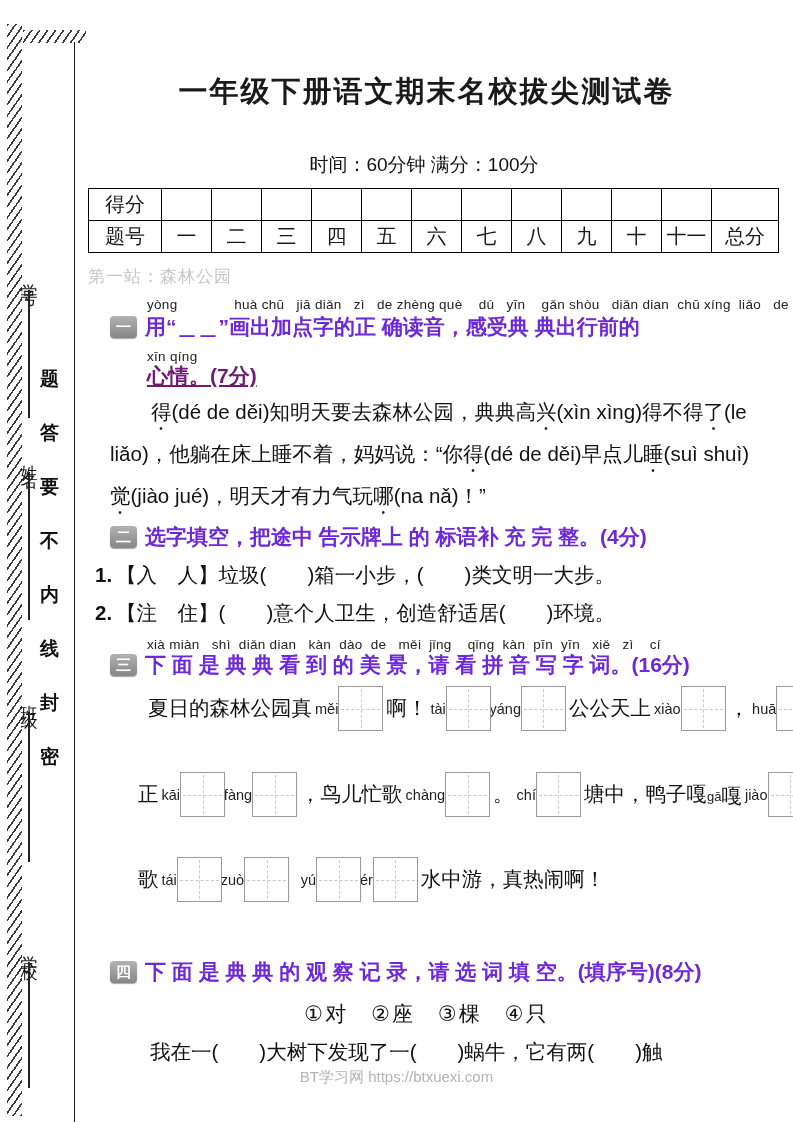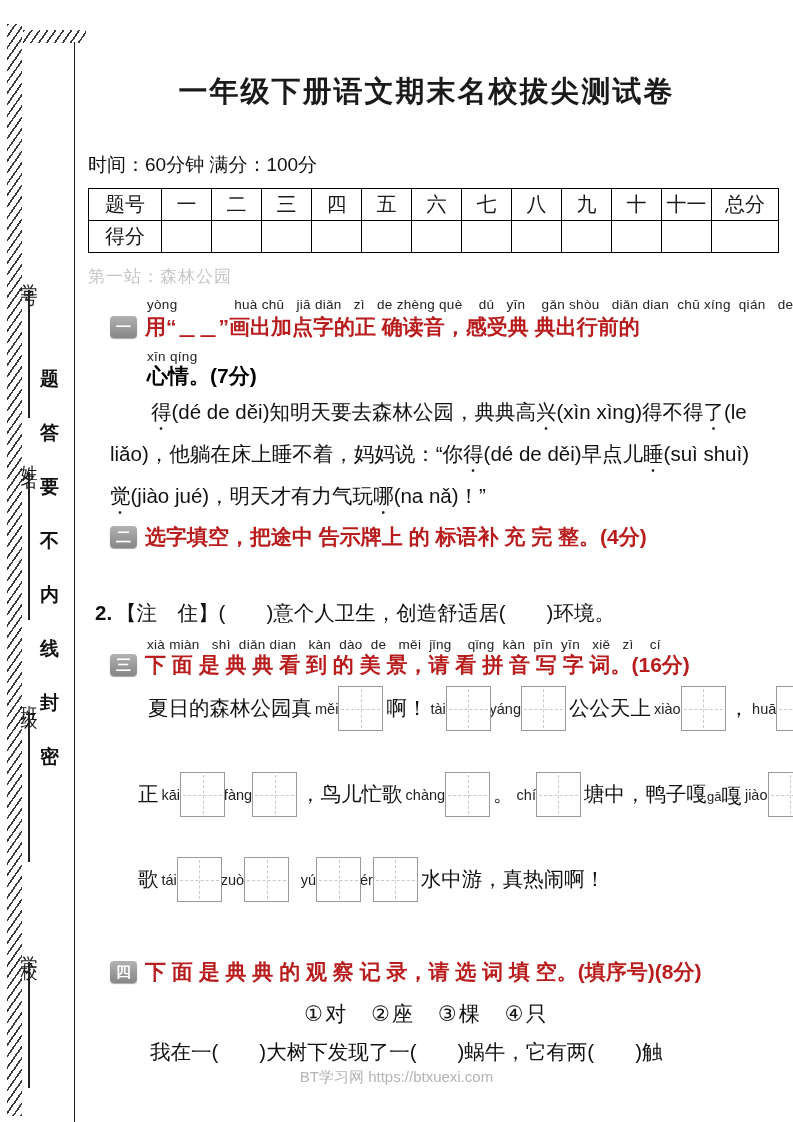--- a/index.html
+++ b/index.html
@@ -14,40 +14,40 @@
   .seal-line{position:absolute;left:74px;top:42px;height:1080px;width:0;border-left:1.6px solid #1a1a1a;}
   .vfield{position:absolute;display:flex;flex-direction:column;align-items:center;width:24px;}
   .vlabel{writing-mode:vertical-rl;text-orientation:upright;font-size:17px;letter-spacing:7px;color:#111;}
   .vline{width:1.4px;background:#222;margin-top:6px;}
   .seal-char{position:absolute;left:40px;font-size:19px;font-weight:600;color:#111;}
 
   
   .title{position:absolute;left:88px;top:72px;width:677px;text-align:center;
          font-size:29px;font-weight:900;letter-spacing:2px;
          font-family:"Liberation Serif","DejaVu Serif",serif;}
-  .info-line{position:absolute;left:88px;top:152px;width:672px;text-align:left;font-size:19px;color:#111;}
+  .info-line{position:absolute;left:88px;top:152px;width:672px;text-align:center;font-size:19px;color:#111;}
 
   
   .score-table{position:absolute;left:88px;top:188px;border-collapse:collapse;table-layout:fixed;}
   .score-table td{border:1.8px solid #000;height:31px;text-align:center;font-size:20px;padding:0;}
   .score-table td.c-mid{width:49px;}
   .score-table td.c-first{width:72px;}
   .score-table td.c-last{width:66px;}
 
   .section-banner{position:absolute;left:88px;top:265px;width:677px;text-align:left;
                   font-size:17px;color:#c7c7c7;letter-spacing:1px;}
 
   
   .pinyin-line{position:absolute;font-size:13.5px;color:#222;white-space:pre;letter-spacing:.3px;}
   .q-heading{position:absolute;display:flex;align-items:flex-start;gap:8px;}
   .badge{flex:0 0 auto;width:27px;height:22px;margin-top:3px;border-radius:4px;
          background:linear-gradient(180deg,#b2b2b2,#868686);color:#fff;font-size:15px;font-weight:bold;
          display:flex;align-items:center;justify-content:center;box-shadow:0 1px 1px rgba(0,0,0,.35);}
-  .q-title{font-size:21px;font-weight:bold;color:#b91c1c;white-space:pre;}
-  .q-title-plain{position:absolute;font-size:21px;font-weight:bold;color:#000000;}
+  .q-title{font-size:21px;font-weight:bold;color:#6d28d9;white-space:pre;}
+  .q-title-plain{position:absolute;font-size:21px;font-weight:bold;color:#701a75;text-decoration:underline;}
 
   .q1-para{position:absolute;left:110px;top:392px;width:657px;font-size:20.5px;line-height:39px;
            text-indent:2em;color:#111;}
   .dot{-webkit-text-emphasis:filled dot #222;-webkit-text-emphasis-position:under;
        text-emphasis:filled dot #222;text-emphasis-position:under left;}
 
   .q2-item{position:absolute;left:95px;font-size:20.5px;color:#111;white-space:pre;}
   .q2-item .num{font-weight:bold;margin-right:4px;}
 
   
@@ -119,67 +119,68 @@
   <span class="seal-char" id="sc5">线</span>
   <span class="seal-char" id="sc6">封</span>
   <span class="seal-char" id="sc7">密</span>
 
   <div class="title">一年级下册语文期末名校拔尖测试卷</div>
   <div class="info-line">时间：60分钟  满分：100分</div>
 
   <table class="score-table">
     <tbody>
         <tr>
+      <td class="c-first">得分</td>
+      <td class="c-mid"></td>
+      <td class="c-mid"></td>
+      <td class="c-mid"></td>
+      <td class="c-mid"></td>
+      <td class="c-mid"></td>
+      <td class="c-mid"></td>
+      <td class="c-mid"></td>
+      <td class="c-mid"></td>
+      <td class="c-mid"></td>
+      <td class="c-mid"></td>
+      <td class="c-mid"></td>
+      <td class="c-last"></td>
+    </tr>
+    <tr>
       <td class="c-first">题号</td>
       <td class="c-mid">一</td>
       <td class="c-mid">二</td>
       <td class="c-mid">三</td>
       <td class="c-mid">四</td>
       <td class="c-mid">五</td>
       <td class="c-mid">六</td>
       <td class="c-mid">七</td>
       <td class="c-mid">八</td>
       <td class="c-mid">九</td>
       <td class="c-mid">十</td>
       <td class="c-mid">十一</td>
       <td class="c-last">总分</td>
     </tr>
-    <tr>
-      <td class="c-first">得分</td>
-      <td class="c-mid"></td>
-      <td class="c-mid"></td>
-      <td class="c-mid"></td>
-      <td class="c-mid"></td>
-      <td class="c-mid"></td>
-      <td class="c-mid"></td>
-      <td class="c-mid"></td>
-      <td class="c-mid"></td>
-      <td class="c-mid"></td>
-      <td class="c-mid"></td>
-      <td class="c-mid"></td>
-      <td class="c-last"></td>
-    </tr>
   </tbody>
     </table>
 
   <div class="section-banner">第一站：森林公园</div>
 
-  <div class="pinyin-line" id="q1-pinyin">yòng              huà chū   jiā diǎn   zì   de zhèng què    dú   yīn    gǎn shòu   diǎn dian  chū xíng  qián   de</div>
+  <div class="pinyin-line" id="q1-pinyin">yòng              huà chū   jiā diǎn   zì   de zhèng què    dú   yīn    gǎn shòu   diǎn dian  chū xíng  liǎo   de</div>
   <div class="q-heading" id="q1-head">
     <span class="badge">一</span>
     <span class="q-title">用“＿＿”画出加点字的正 确读音，感受典 典出行前的</span>
   </div>
   <div class="pinyin-line" id="q1-pinyin2">xīn qíng</div>
   <div class="q-title-plain" id="q1-head2">心情。(7分)</div>
   <div class="q1-para"><span class="dot">得</span><span>(dé de děi)知明天要去森林公园，典典高</span><span class="dot">兴</span><span>(xìn xìng)得不得</span><span class="dot">了</span><span>(le liǎo)，他躺在床上睡不着，妈妈说：“你</span><span class="dot">得</span><span>(dé de děi)早点儿</span><span class="dot">睡</span><span>(suì shuì)</span><span class="dot">觉</span><span>(jiào jué)，明天才有力气玩</span><span class="dot">哪</span><span>(na nǎ)！”</span></div>
 
   <div class="q-heading" id="q2-head">
     <span class="badge">二</span>
     <span class="q-title">选字填空，把途中 告示牌上 的 标语补 充 完 整。(4分)</span>
   </div>
+  <div class="q2-item" id="q2-item1"><span class="num">1.</span><span>【入　人】垃圾(　　)箱一小步，(　　)类文明一大步。</span></div>
   <div class="q2-item" id="q2-item2"><span class="num">2.</span><span>【注　住】(　　)意个人卫生，创造舒适居(　　)环境。</span></div>
 
   <div class="pinyin-line" id="q3-pinyin">xià miàn   shì  diǎn dian   kàn  dào  de   měi  jǐng    qǐng  kàn  pīn  yīn   xiě   zì    cí</div>
   <div class="q-heading" id="q3-head">
     <span class="badge">三</span>
     <span class="q-title">下 面 是 典 典 看 到 的 美 景，请 看 拼 音 写 字 词。(16分)</span>
   </div>
   <div class="pz-line" id="pz0">
       <span class="txt">夏日的森林公园真</span>
       <span class="wgroup">

